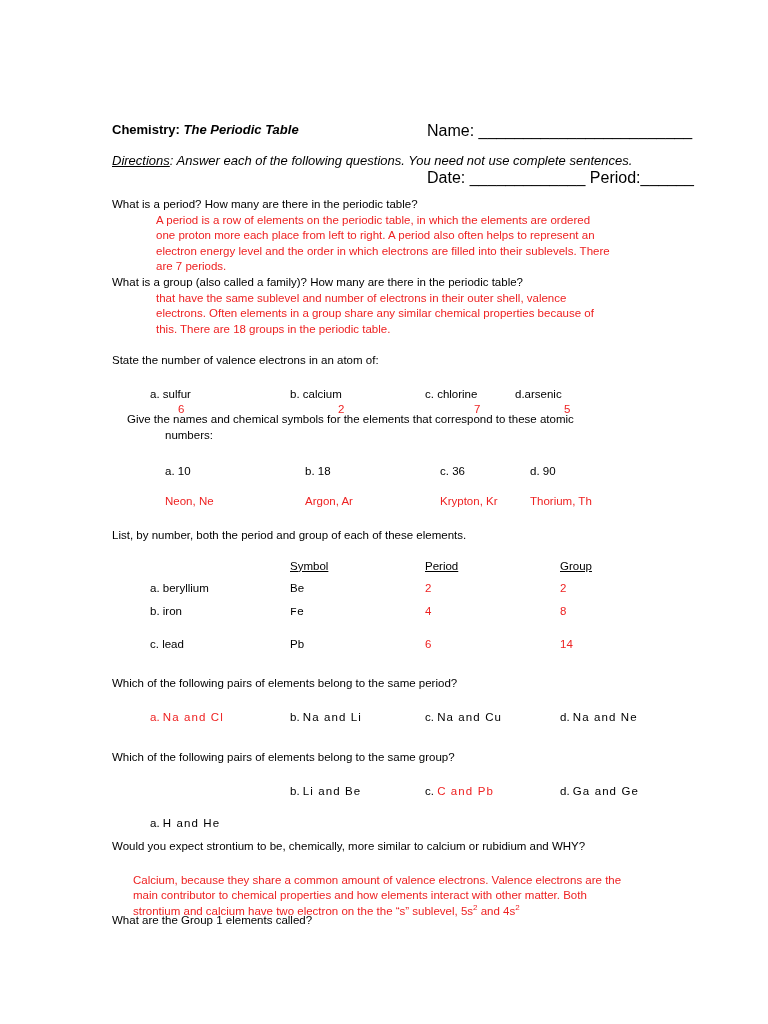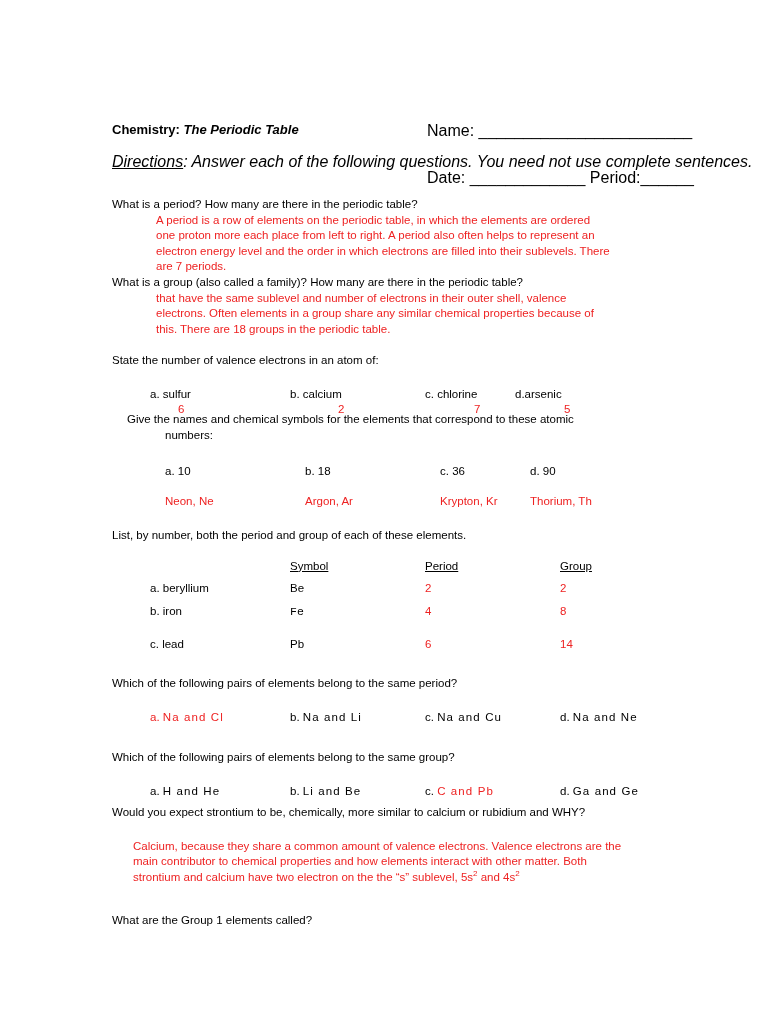--- a/index.html
+++ b/index.html
@@ -46,21 +46,21 @@
     left: 112px;
     top: 122px;
     font-size: 13px;
     font-weight: bold;
   }
   .title .italic { font-style: italic; }
   .directions {
     position: absolute;
     left: 112px;
     top: 153px;
-    font-size: 16px;
+    font-size: 13px;
     font-style: italic;
   }
   .directions .u { text-decoration: underline; }
 
   .block { position: absolute; left: 112px; width: 560px; }
 
   
   .cols { position: relative; height: 15.6px; }
   .cols > span {
     position: absolute;
@@ -174,28 +174,28 @@
       <span style="left:38px;" class="red"><span>a.</span> <span class="sp">Na and Cl</span></span>
       <span style="left:178px;" class="black"><span>b.</span> <span class="sp">Na and Li</span></span>
       <span style="left:313px;" class="black"><span>c.</span> <span class="sp">Na and Cu</span></span>
       <span style="left:448px;" class="black"><span>d.</span> <span class="sp">Na and Ne</span></span>
     </div>
   </div>
 
   <div class="block" style="top:750px;">
     <div class="q">Which of the following pairs of elements belong to the same group?</div>
     <div class="cols" style="margin-top:18px;">
-      <span style="left:38px;" class="black"><span>a.</span> <span class="sp">H and He</span></span>
+      <span style="left:38px;margin-top:32px;" class="black"><span>a.</span> <span class="sp">H and He</span></span>
       <span style="left:178px;" class="black"><span>b.</span> <span class="sp">Li and Be</span></span>
       <span style="left:313px;" class="black"><span>c.</span> <span class="sp red">C and Pb</span></span>
       <span style="left:448px;" class="black"><span>d.</span> <span class="sp">Ga and Ge</span></span>
     </div>
   </div>
 
-  <div class="block" style="top:805px;">
+  <div class="block" style="top:839px;">
     <div class="q">Would you expect strontium to be, chemically, more similar to calcium or rubidium and WHY?</div>
     <div class="ans" style="margin-top:18px;">
       <div>Calcium, because they share a common amount of valence electrons. Valence electrons are the</div>
       <div>main contributor to chemical properties and how elements interact with other matter. Both</div>
       <div><span>strontium and calcium have two electron on the the “s” sublevel, 5s</span><sup>2</sup><span>  and  4s</span><sup>2</sup></div>
     </div>
   </div>
 
   <div class="block" style="top:913px;">
     <div class="q">What are the Group 1 elements called?</div>

